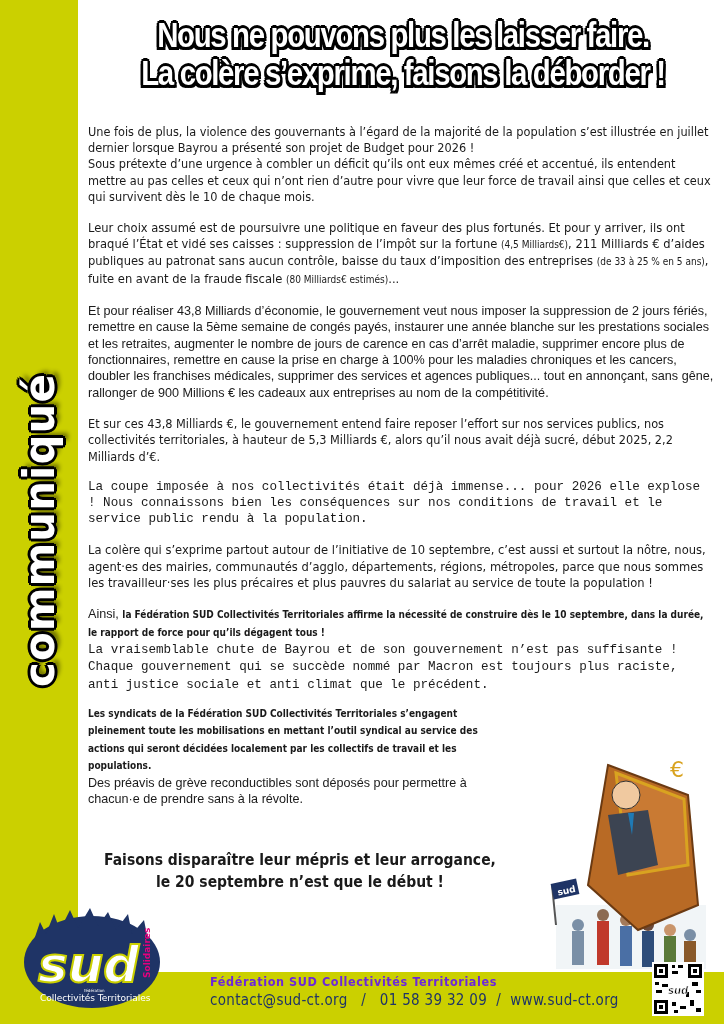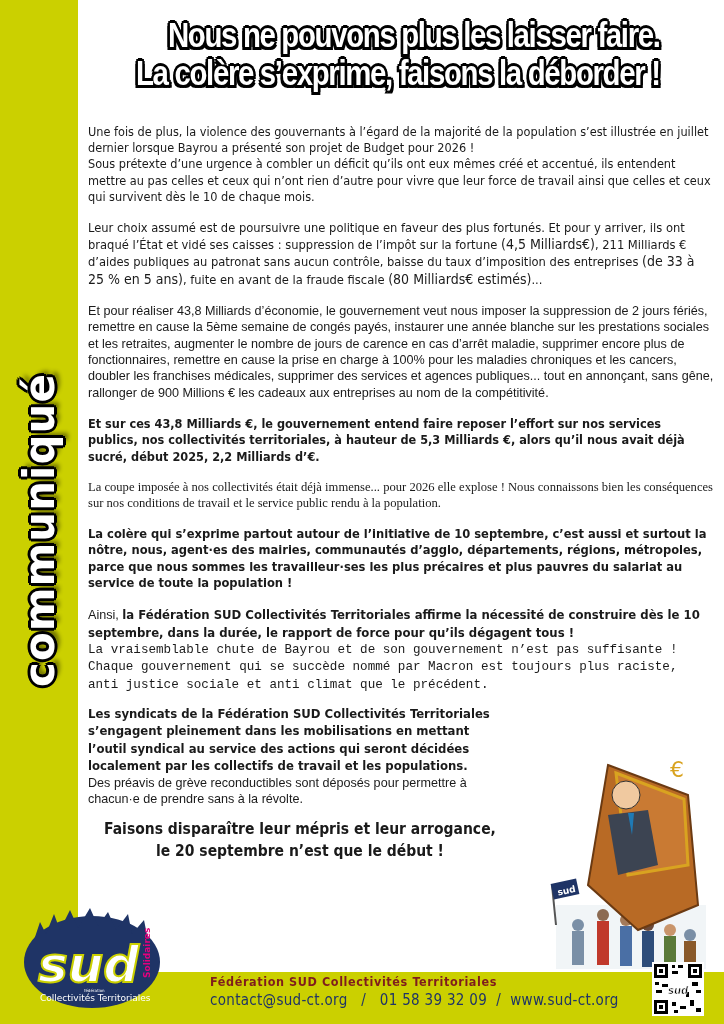--- a/index.html
+++ b/index.html
@@ -3,34 +3,34 @@
 <meta charset="utf-8">
 <style>
   html,body{margin:0;padding:0;}
   body{width:724px;height:1024px;position:relative;overflow:hidden;background:#ffffff;font-family:"DejaVu Sans Condensed","DejaVu Sans",sans-serif;color:#1a1a1a;}
   .sidebar{position:absolute;left:0;top:0;width:78px;height:1024px;background:#cbd000;}
   .footer-band{position:absolute;left:0;top:972px;width:724px;height:52px;background:#cbd000;}
   .page{position:absolute;left:78px;top:0;width:646px;height:972px;background:#ffffff;}
   .vertical-label{position:absolute;left:4px;top:380px;width:70px;height:300px;}
   .vertical-label span{position:absolute;left:50%;top:50%;transform:translate(-50%,-50%) rotate(-90deg);white-space:nowrap;font-family:"DejaVu Sans",sans-serif;font-weight:bold;font-size:42px;color:#ffffff;letter-spacing:1px;
     text-shadow:-2px -2px 0 #000,2px -2px 0 #000,-2px 2px 0 #000,2px 2px 0 #000,0 3px 0 #000,3px 0 0 #000,-3px 0 0 #000,0 -3px 0 #000,5px 5px 4px rgba(0,0,0,.45);}
-  .title{position:absolute;left:80px;top:16px;width:630px;text-align:right;}
+  .title{position:absolute;left:88px;top:16px;width:630px;text-align:center;}
   .title div{font-family:"Liberation Sans",sans-serif;font-weight:bold;font-size:35px;line-height:38px;color:#ffffff;letter-spacing:-1.6px;transform:scaleX(0.84);transform-origin:center;white-space:nowrap;
     text-shadow:-2px -2px 0 #000,2px -2px 0 #000,-2px 2px 0 #000,2px 2px 0 #000,0 3px 0 #000,3px 0 0 #000,-3px 0 0 #000,0 -3px 0 #000,3px 3px 0 #000,-3px 3px 0 #000;}
   .body{position:absolute;left:88px;top:124px;width:626px;font-size:12.6px;line-height:16.2px;}
   .body p{margin:0 0 15px 0;}
-  .small{font-size:14px;}
-  .semibold{font-weight:bold;font-size:13px;}
-  .large-bold{font-weight:bold;font-size:13px;line-height:17.5px;text-align:center;}
+  .small{font-size:10px;}
+  .semibold{font-weight:normal;font-size:13px;}
+  .large-bold{font-weight:bold;font-size:10px;line-height:17.5px;text-align:center;}
   .narrow{width:410px;}
-  .closing{position:absolute;left:80px;top:818px;width:440px;text-align:center;font-weight:bold;font-size:15.5px;line-height:22px;}
+  .closing{position:absolute;left:80px;top:849px;width:440px;text-align:center;font-weight:bold;font-size:15.5px;line-height:22px;}
   .illustration{position:absolute;left:548px;top:755px;width:176px;height:218px;}
   .logo{position:absolute;left:20px;top:900px;width:144px;height:110px;}
   .footer-text{position:absolute;left:210px;top:974px;width:400px;}
-  .footer-org{font-weight:bold;font-size:12.5px;color:#7f1d1d;letter-spacing:.6px;}
+  .footer-org{font-weight:bold;font-size:12.5px;color:#6d28d9;letter-spacing:.6px;}
   .footer-contact{font-size:15px;color:#1f3466;margin-top:2px;letter-spacing:.3px;}
   .qr{position:absolute;left:652px;top:962px;width:52px;height:54px;}
 </style>
 </head>
 <body>
 
 <div class="sidebar"></div>
 <div class="footer-band"></div>
 <div class="page"></div>
 
@@ -45,29 +45,29 @@
 
 <div class="body">
   <p>
     <span>Une fois de plus, la violence des gouvernants à l’égard de la majorité de la population s’est illustrée en juillet dernier lorsque Bayrou a présenté son projet de Budget pour 2026 !</span><br>
     <span>Sous prétexte d’une urgence à combler un déficit qu’ils ont eux mêmes créé et accentué, ils entendent mettre au pas celles et ceux qui n’ont rien d’autre pour vivre que leur force de travail ainsi que celles et ceux qui survivent dès le 10 de chaque mois.</span>
   </p>
   <p style="font-size:12.8px;">
     <span>Leur choix assumé est de poursuivre une politique en faveur des plus fortunés. Et pour y arriver, ils ont braqué l’État et vidé ses caisses : suppression de l’impôt sur la fortune </span><span class="small">(4,5 Milliards€)</span><span>, 211 Milliards € d’aides publiques au patronat sans aucun contrôle, baisse du taux d’imposition des entreprises </span><span class="small">(de 33 à 25 % en 5 ans)</span><span>, fuite en avant de la fraude fiscale </span><span class="small">(80 Milliards€ estimés)</span><span>...</span>
   </p>
   <p style="font-family:'Liberation Sans',sans-serif;font-size:12.6px;line-height:16.4px;">Et pour réaliser 43,8 Milliards d’économie, le gouvernement veut nous imposer la suppression de 2 jours fériés, remettre en cause la 5ème semaine de congés payés, instaurer une année blanche sur les prestations sociales et les retraites, augmenter le nombre de jours de carence en cas d’arrêt maladie, supprimer encore plus de fonctionnaires, remettre en cause la prise en charge à 100% pour les maladies chroniques et les cancers, doubler les franchises médicales, supprimer des services et agences publiques... tout en annonçant, sans gêne, rallonger de 900 Millions € les cadeaux aux entreprises au nom de la compétitivité.</p>
-  <p style="margin-bottom:14px;font-weight:bold;">Et sur ces 43,8 Milliards €, le gouvernement entend faire reposer l’effort sur nos services publics, nos collectivités territoriales, à hauteur de 5,3 Milliards €, alors qu’il nous avait déjà sucré, début 2025, 2,2 Milliards d’€.</p>
-  <p style="font-family:Liberation Serif, serif;">La coupe imposée à nos collectivités était déjà immense... pour 2026 elle explose ! Nous connaissons bien les conséquences sur nos conditions de travail et le service public rendu à la population.</p>
+  <p style="margin-bottom:14px;">Et sur ces 43,8 Milliards €, le gouvernement entend faire reposer l’effort sur nos services publics, nos collectivités territoriales, à hauteur de 5,3 Milliards €, alors qu’il nous avait déjà sucré, début 2025, 2,2 Milliards d’€.</p>
+  <p style="font-family:Liberation Mono, monospace;">La coupe imposée à nos collectivités était déjà immense... pour 2026 elle explose ! Nous connaissons bien les conséquences sur nos conditions de travail et le service public rendu à la population.</p>
   <p class="semibold" style="font-size:12.8px;">La colère qui s’exprime partout autour de l’initiative de 10 septembre, c’est aussi et surtout la nôtre, nous, agent·es des mairies, communautés d’agglo, départements, régions, métropoles, parce que nous sommes les travailleur·ses les plus précaires et plus pauvres du salariat au service de toute la population  !</p>
   <p style="margin-bottom:12px;">
     <span style="font-family:Liberation Sans, sans-serif;">Ainsi, </span><span class="large-bold">la Fédération SUD Collectivités Territoriales affirme la nécessité de construire dès le 10 septembre, dans la durée, le rapport de force pour qu’ils dégagent tous !</span><br>
     <span style="font-family:Liberation Mono, monospace;">La vraisemblable chute de Bayrou et de son gouvernement n’est pas suffisante ! Chaque gouvernement qui se succède nommé par Macron est toujours plus raciste, anti justice sociale et anti climat que le précédent.</span>
   </p>
   <p class="narrow">
-    <span class="large-bold">Les syndicats de la Fédération SUD Collectivités Territoriales s’engagent pleinement dans les mobilisations en mettant l’outil syndical au service des actions qui seront décidées localement par les collectifs de travail et les populations.</span><br>
+    <span class="large-bold">Les syndicats de la Fédération SUD Collectivités Territoriales s’engagent pleinement toute les mobilisations en mettant l’outil syndical au service des actions qui seront décidées localement par les collectifs de travail et les populations.</span><br>
     <span style="font-family:'Liberation Sans',sans-serif;">Des préavis de grève reconductibles sont déposés pour permettre à chacun·e de prendre sans à la révolte.</span>
   </p>
 </div>
 
 <div class="closing">
   <div>Faisons disparaître leur mépris et leur arrogance,</div>
   <div>le 20 septembre n’est que le début !</div>
 </div>
 
 <svg class="illustration" viewBox="0 0 176 218">

